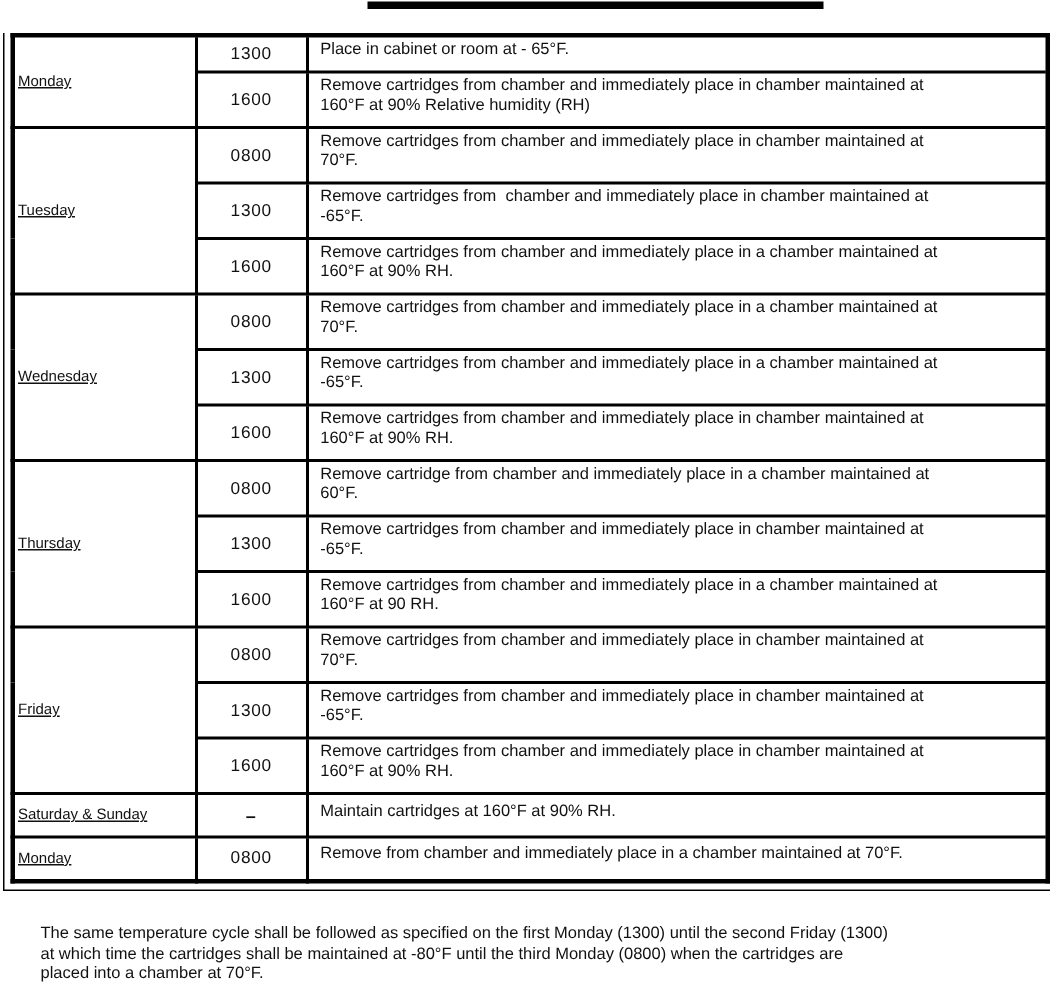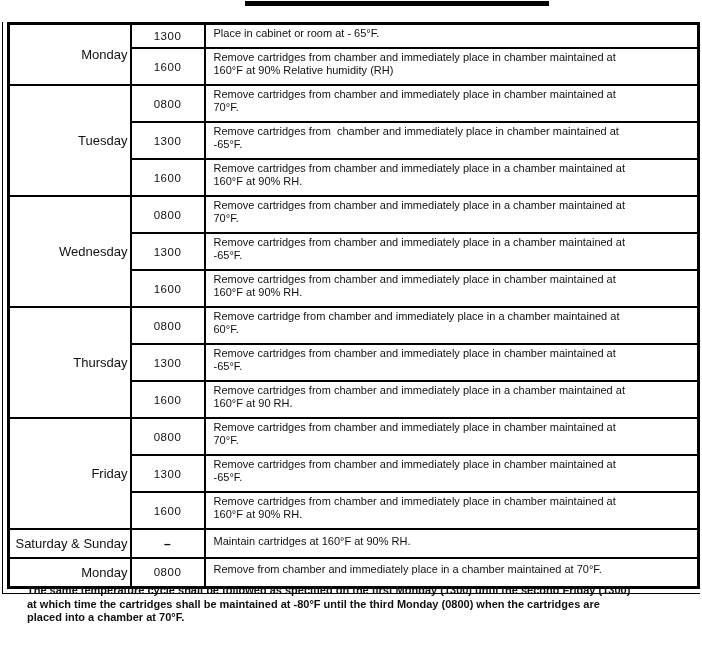--- a/index.html
+++ b/index.html
@@ -18,36 +18,36 @@
   }
   table.schedule{
     border-collapse:collapse;table-layout:fixed;width:690px;
     border:3px solid #000;
   }
   col.c-day{width:122px;}
   col.c-time{width:74px;}
   col.c-desc{width:494px;}
   td{border:2px solid #000;vertical-align:middle;margin-left:25px;}
   td.day{
-    text-align:right;font-size:13px;padding:0 2px;
+    text-align:left;font-size:10px;padding:0 2px;text-decoration:underline;
   }
   td.time{
     text-align:center;font-size:11.5px;letter-spacing:0.5px;
   }
   td.time.dash-cell{font-weight:bold;font-size:12px;}
   td.desc{
     font-size:11px;line-height:13px;padding:2px 6px 7px 8px;
     white-space:pre-wrap;
   }
   tr.h24{height:24px;}
   tr.h37{height:37px;}
   tr.h19{height:29px;}
   .footnote{
-    position:absolute;left:27px;top:584px;width:660px;
-    font-size:11px;line-height:13.5px;white-space:pre-wrap;font-weight:bold;
+    position:absolute;left:27px;top:616px;width:660px;
+    font-size:11px;line-height:13.5px;white-space:pre-wrap;
   }
 </style>
 </head>
 <body>
 
 <div class="title-rule"></div>
 
 <div class="table-outer">
   <table class="schedule">
     <colgroup>

